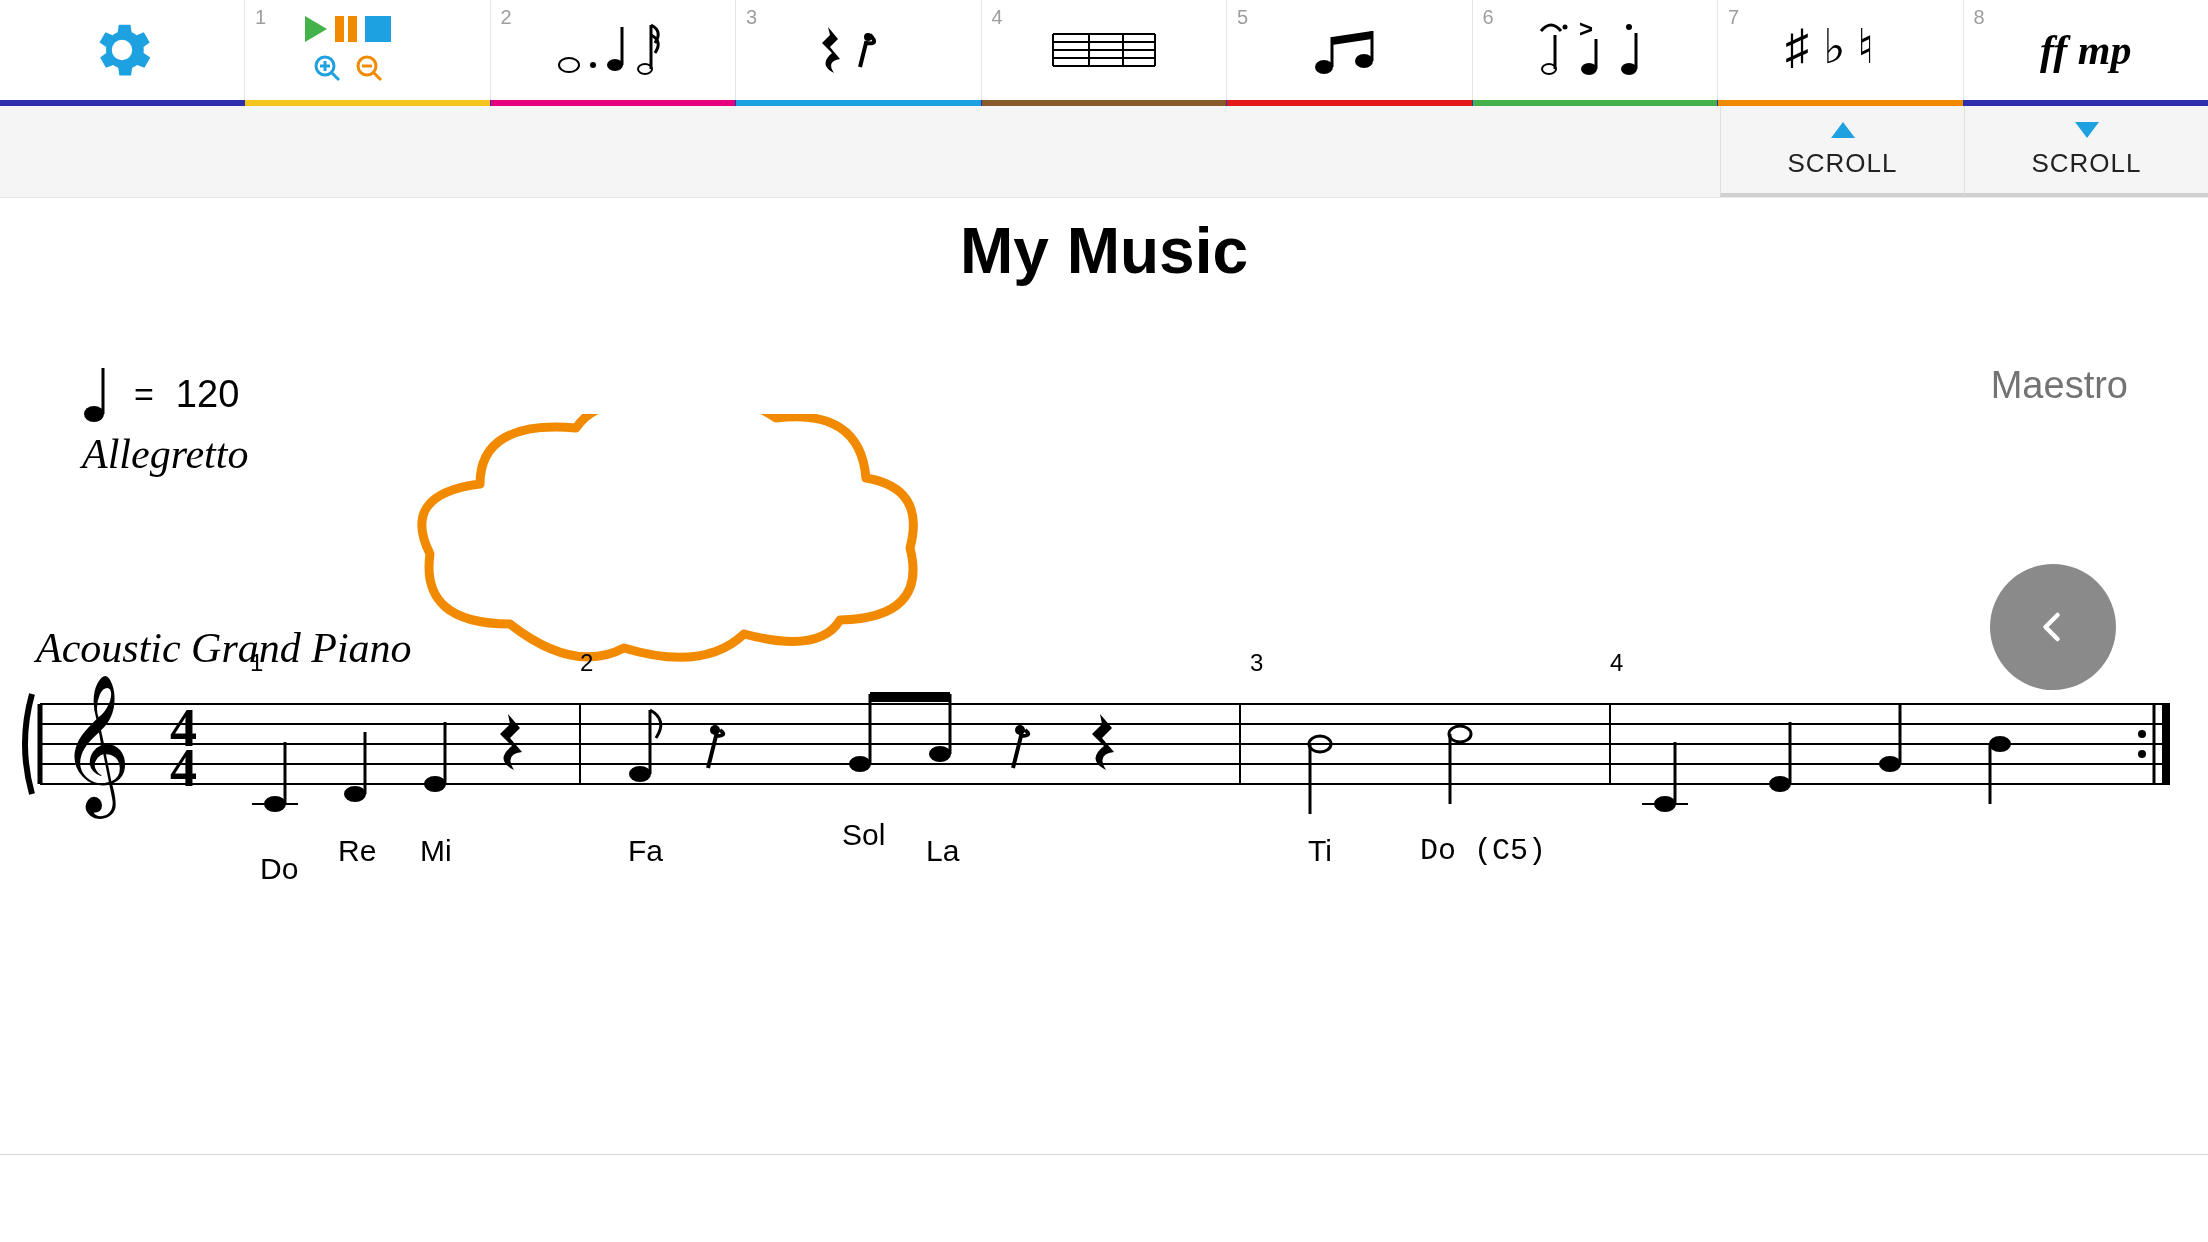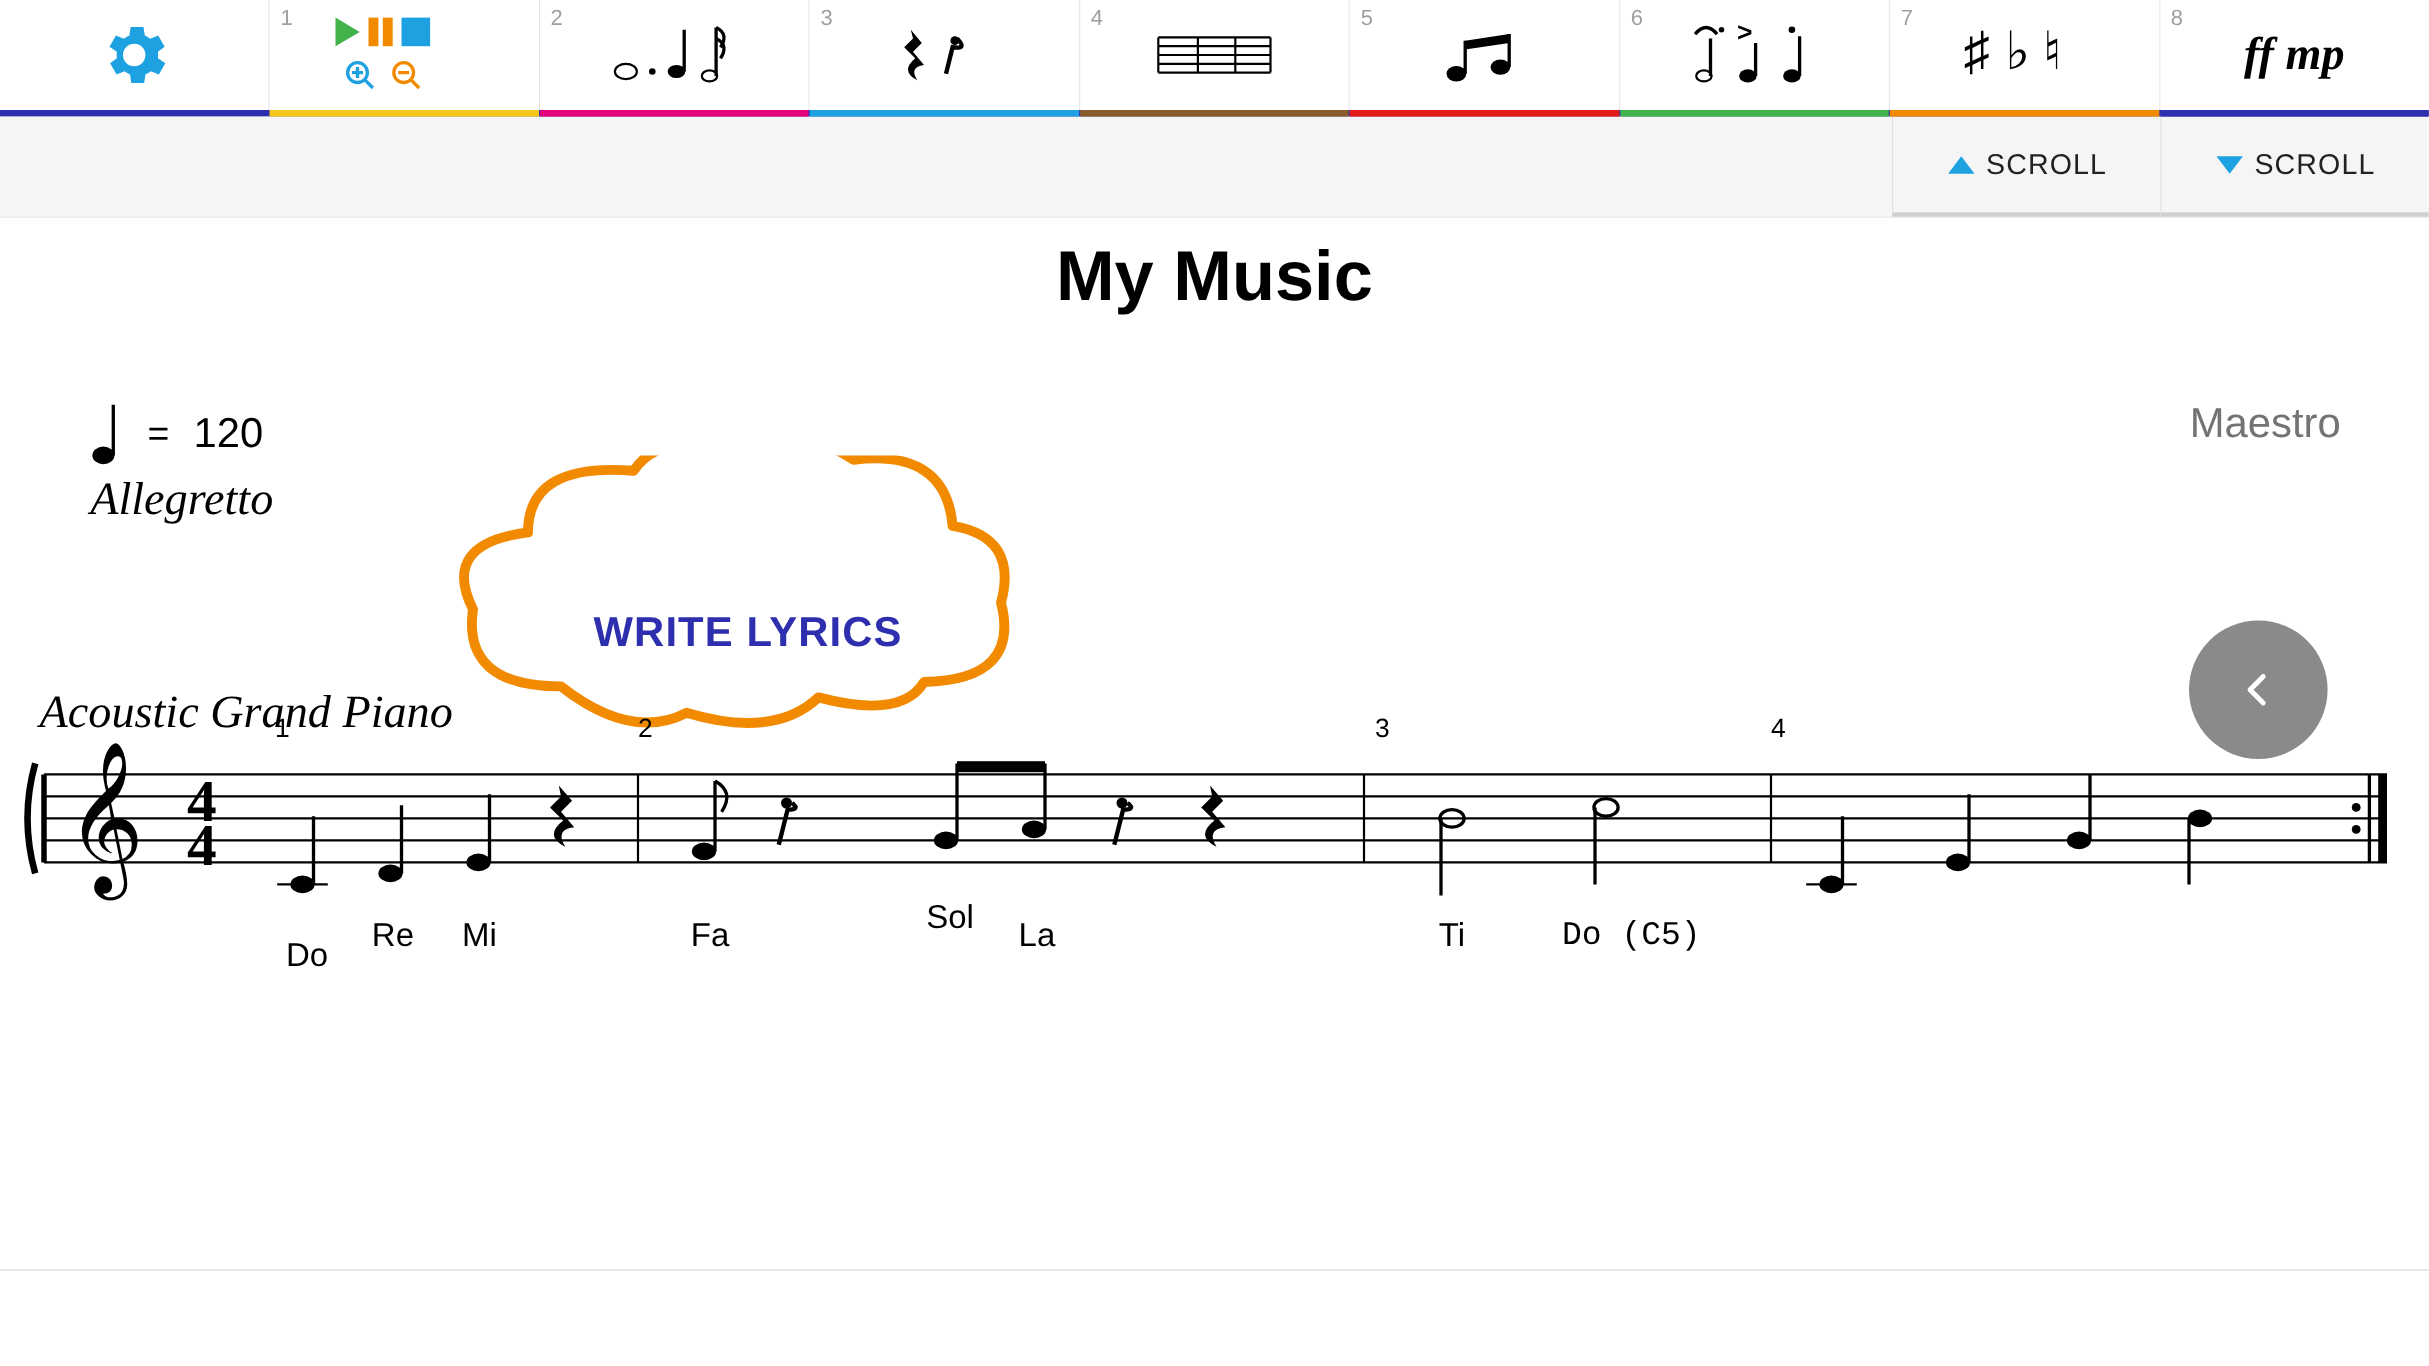--- a/index.html
+++ b/index.html
@@ -4,21 +4,21 @@
 <style>
   * { box-sizing: border-box; }
   html, body { margin:0; padding:0; width:2208px; height:1242px; font-family: "Helvetica Neue", Arial, sans-serif; background:#fff; overflow:hidden;}
   .toolbar { display:flex; height:106px; width:100%; border-bottom:6px solid #2d2fae; }
   .tb-cell { flex:1; position:relative; display:flex; align-items:center; justify-content:center; border-left:1px solid #e5e5e5; }
   .tb-cell.first { border-left:none; }
   .tb-num { position:absolute; top:6px; left:10px; font-size:20px; color:#9e9e9e; }
   .tb-accent { position:absolute; left:0; right:0; bottom:-6px; height:6px; }
   .tb-label { font-family: Georgia, "Times New Roman", serif; font-size:42px; font-style: italic; font-weight:bold; }
   .subbar { height:92px; background:#f5f5f5; border-bottom:1px solid #e9e9e9; display:flex; justify-content:flex-end; }
-  .scroll-btn { width:244px; display:flex; flex-direction:row; align-items:center; justify-content:center; gap:8px; border-left:1px solid #e0e0e0; border-bottom:4px solid #d0d0d0; cursor:pointer; }
+  .scroll-btn { width:244px; display:flex; flex-direction:column; align-items:center; justify-content:center; gap:8px; border-left:1px solid #e0e0e0; border-bottom:4px solid #d0d0d0; cursor:pointer; }
   .scroll-btn .lbl { font-size:26px; letter-spacing:1px; color:#222; }
   .content { position:relative; height:calc(1242px - 106px - 92px); }
   .title { text-align:center; font-size:64px; font-weight:800; margin-top:16px; }
   .composer { position:absolute; right:80px; top:150px; font-size:38px; color:#737373; }
   .tempo-box { position:absolute; left:82px; top:150px; }
   .tempo-row { display:flex; align-items:center; gap:22px; }
   .tempo-eq { font-size:34px; }
   .tempo-bpm { font-size:38px;text-align:center; }
   .tempo-name { font-size:42px; font-style:italic; font-family:Georgia, serif; margin-top:6px; }
   .instrument { position:absolute; left:36px; top:410px; font-size:42px; font-style:italic; font-family:Georgia, serif; }
@@ -192,21 +192,20 @@
                q0 -64 96 -56
                q24 -36 92 -20
                q46 -30 108 10
                q84 -10 90 60
                q60 10 44 70
                q18 70 -70 72
                q-20 34 -96 14
                q-40 38 -120 14
                q-50 26 -114 -24 z" fill="#fff" stroke="#f28a00" stroke-width="9" stroke-linejoin="round"></path>
     </svg>
-    <div class="cloud-text">WRITE LYRICS</div>
   </div>
 
   <div class="fab">
     <svg width="36" height="36" viewBox="0 0 24 24">
       <path d="M15 4 l-8 8 8 8" fill="none" stroke="#fff" stroke-width="3" stroke-linecap="round" stroke-linejoin="round"></path>
     </svg>
   </div>
 
   <div class="barnum" style="left:250px; top:435px;">1</div>
   <div class="barnum" style="left:580px; top:435px;">2</div>

